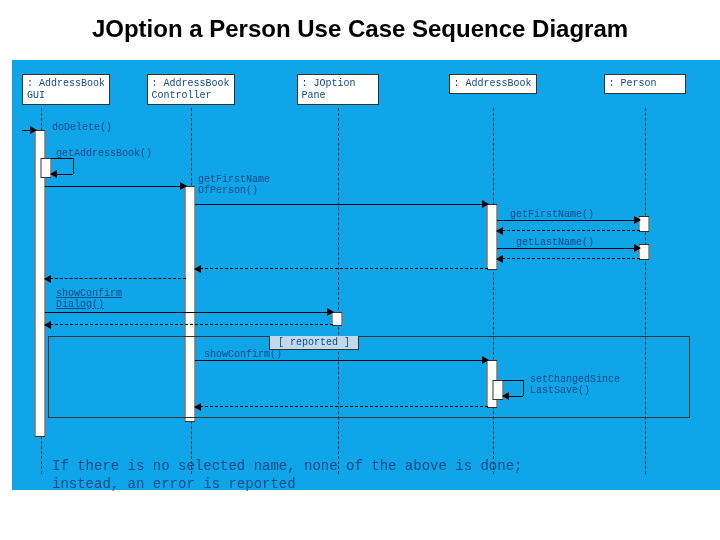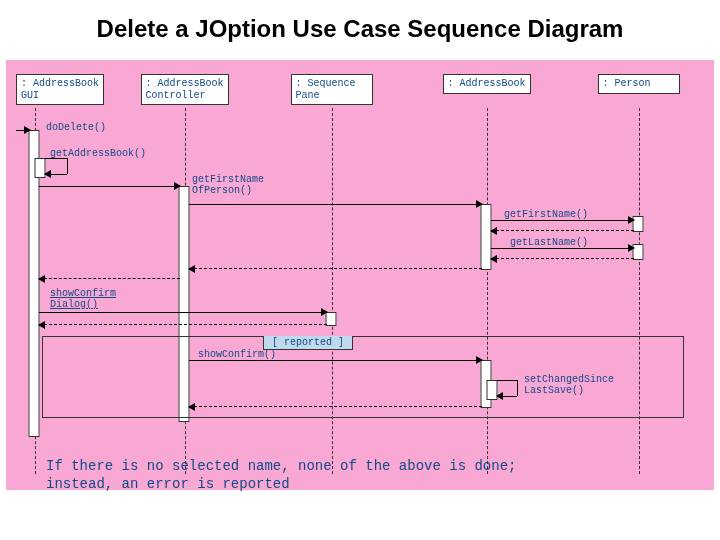--- a/index.html
+++ b/index.html
@@ -12,24 +12,24 @@
   }
   .title {
     text-align: center;
     font-size: 24px;
     font-weight: bold;
     padding: 14px 60px 6px 60px;
     line-height: 1.25;
   }
   .canvas {
     position: relative;
-    margin: 10px 6px 0 6px;
+    margin: 10px 6px 0 12px;
     width: 708px;
     height: 430px;
-    background: #f9a8d4;
+    background: #0ea5e9;
   }
   .lifeline {
     position: absolute;
     top: 14px;
     width: 1px;
     height: 400px;
   }
   .lifeline .head {
     position: absolute;
     top: 0;
@@ -106,36 +106,36 @@
     font-family: "Courier New", monospace;
     font-size: 14px;
     color: #104a87;
     line-height: 1.25;
     white-space: pre;
   }
 </style>
 </head>
 <body>
 
-<div class="title">Delete a JOption Use Case Sequence Diagram</div>
+<div class="title">JOption a Person Use Case Sequence Diagram</div>
 
 <div class="canvas">
 
   <div class="lifeline" style="left:28px;">
     <div class="head" style="left:26px;">: AddressBook
 GUI</div>
     <div class="stem"></div>
   </div>
   <div class="lifeline" style="left:178px;">
     <div class="head">: AddressBook
 Controller</div>
     <div class="stem"></div>
   </div>
   <div class="lifeline" style="left:325px;">
-    <div class="head">: Sequence
+    <div class="head">: JOption
 Pane</div>
     <div class="stem"></div>
   </div>
   <div class="lifeline" style="left:480px;">
     <div class="head">: AddressBook</div>
     <div class="stem"></div>
   </div>
   <div class="lifeline" style="left:632px;">
     <div class="head">: Person</div>
     <div class="stem"></div>

